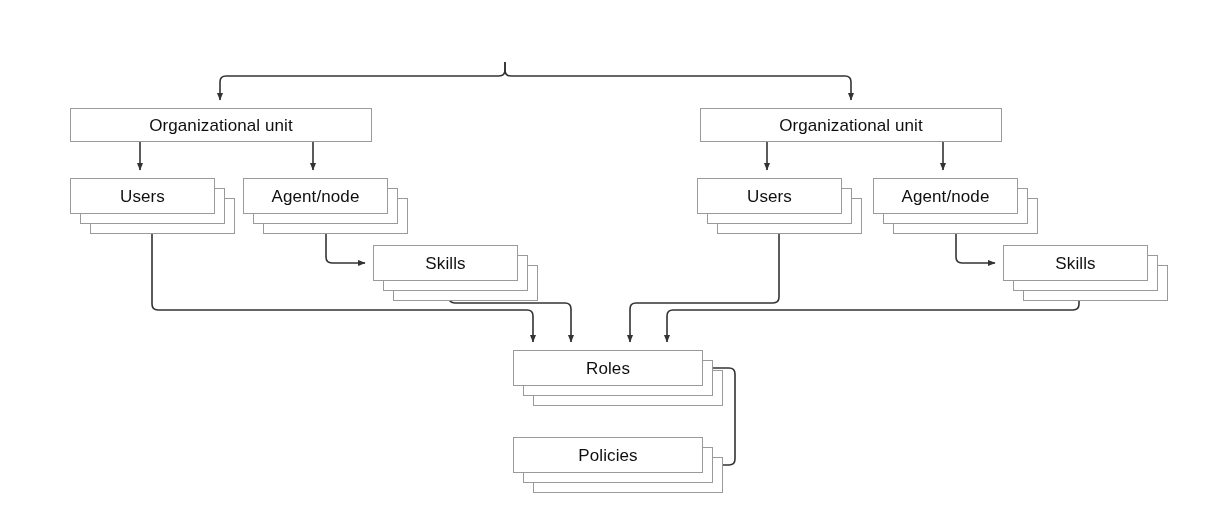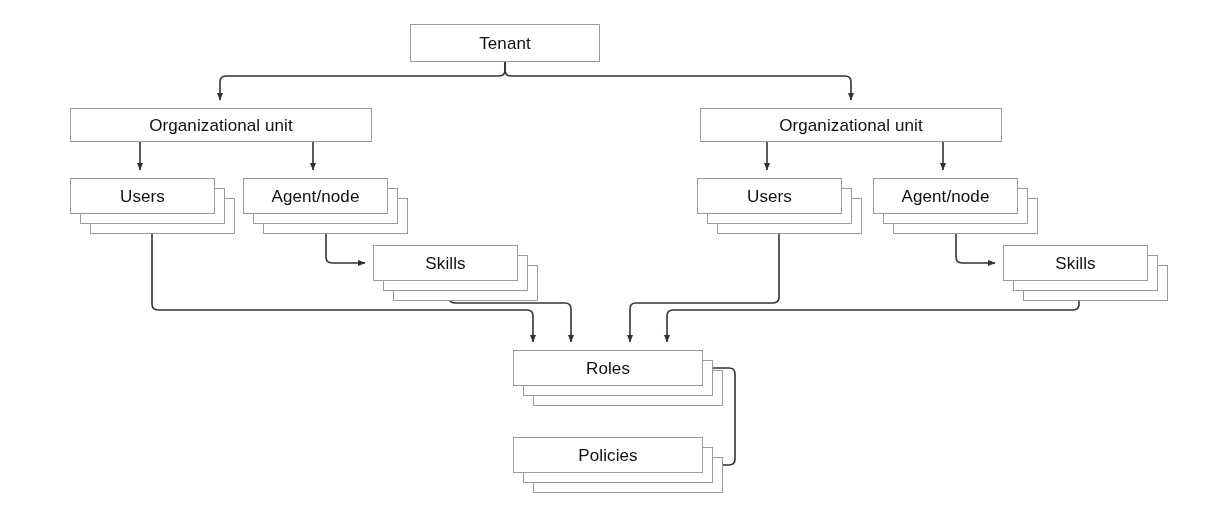--- a/index.html
+++ b/index.html
@@ -87,25 +87,20 @@
       <path d="M449,291 L449,297 Q449,303 455,303 L565,303 Q571,303 571,309 L571,342" marker-end="url(#arrowhead)"></path>
 
       <path d="M779,234 L779,297 Q779,303 773,303 L636,303 Q630,303 630,309 L630,342" marker-end="url(#arrowhead)"></path>
 
       <path d="M1079,291 L1079,304 Q1079,310 1073,310 L673,310 Q667,310 667,316 L667,342" marker-end="url(#arrowhead)"></path>
 
       <path d="M713,368 L729,368 Q735,368 735,374 L735,459 Q735,465 729,465 L713,465" marker-end="url(#arrowhead)"></path>
     </g>
   </svg>
 
-  <div class="node" style="left:410px; top:24px; width:190px; height:38px;">
-    <div class="card front" style="width:190px; height:38px;">
-      <span class="card-label">Tenant</span>
-    </div>
-  </div>
 
   <div class="node" style="left:70px; top:108px; width:302px; height:34px;">
     <div class="card front" style="width:302px; height:34px;">
       <span class="card-label">Organizational unit</span>
     </div>
   </div>
 
   <div class="node" style="left:700px; top:108px; width:302px; height:34px;">
     <div class="card front" style="width:302px; height:34px;">
       <span class="card-label">Organizational unit</span>

